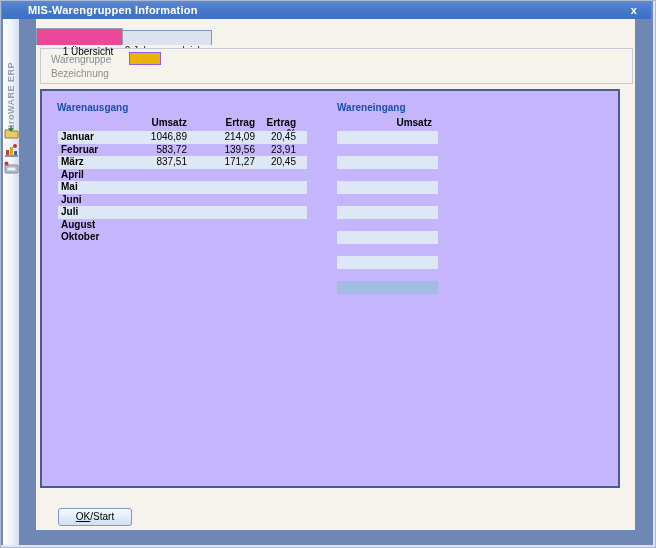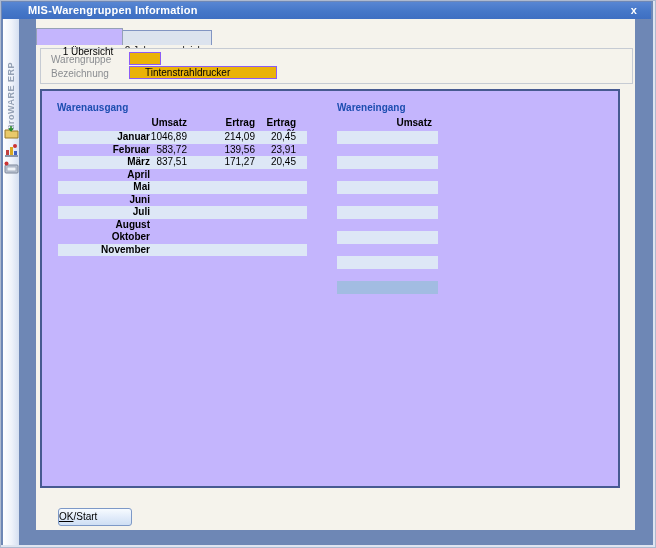--- a/index.html
+++ b/index.html
@@ -35,21 +35,21 @@
   .strip-icon { position:absolute; left:1px; width:15px; height:15px; cursor:pointer; }
   
   .content {
     position:absolute; left:36px; top:19px; width:599px; height:511px;
     background:#f5f3ec;
   }
   
   .tab { position:absolute; font-size:10px; white-space:pre; cursor:pointer; }
   .tab.active {
     left:0; top:9px; height:17px; line-height:15px; padding:0 9px;
-    background:#c4b5fd; border:1px solid #95a1b6; border-bottom:none; z-index:2; color:#000;
+    background:#ec4899; border:1px solid #95a1b6; border-bottom:none; z-index:2; color:#000;
   }
   .tab.inactive {
     left:63px; top:11px; height:15px; line-height:13px; padding:0 8px;
     background:#dce3ee; border:1px solid #8295c2; border-bottom:none; color:#1a1a1a;
   }
   .accel { text-decoration:underline; }
   
   .groupbox {
     position:absolute; left:4px; top:29px; width:593px; height:36px;
     border:1px solid #c6cbd3; background:#f5f3ec;
@@ -72,32 +72,32 @@
   .wa-head { left:16px; width:249px; padding-right:8px; }
   .we-head { left:295px; width:101px; }
   .rows { position:absolute; top:40px; }
   .wa-rows { left:16px; width:249px; }
   .we-rows { left:295px; width:101px; }
   .trow { display:flex; height:12.5px; line-height:12.5px; font-size:10px; padding-right:8px; }
   .trow2 { height:12.5px; }
   .striped { background:#dde7f6; }
   .total { background:#a2bce2; font-weight:bold; }
   .cell { overflow:hidden; }
-  .c-month { width:92px; font-weight:bold; padding-left:3px;text-align:right; }
+  .c-month { width:92px; font-weight:bold; padding-left:3px; }
   .c-umsatz { width:37px; text-align:right; }
   .c-ertrag { width:68px; text-align:right; }
   .c-pct { width:41px; text-align:right; }
   .we-col { text-align:right; padding-right:6px; }
   
   .ok-btn {
     position:absolute; left:58px; top:508px; width:74px; height:18px;
     background:linear-gradient(180deg,#f7fbff 0%, #e2ecfa 50%, #cfdff4 100%);
     border:1px solid #7d99c7; border-radius:3px;
     font-family:"Liberation Sans", sans-serif; font-size:10px; color:#000;
-    text-align:left; line-height:16px; cursor:pointer;
+    text-align:center; line-height:16px; cursor:pointer;
   }
 </style>
 </head>
 <body>
 
 <div class="window">
 
   <div class="titlebar">
     <span>MIS-Warengruppen Information</span>
     <span class="close-btn">x</span>
@@ -135,21 +135,20 @@
       <span>1 Übersicht</span>
     </div>
     <div class="tab inactive">
       <span class="accel">2</span><span> Jahresvergleich</span>
     </div>
 
     <div class="groupbox">
       <span class="field-label" style="top:5px">Warengruppe</span>
       <input class="field-input" style="top: 3px; width: 30px;" value="1150">
       <span class="field-label" style="top:19px">Bezeichnung</span>
-      <input class="field-input" style="top: 17px; width: 148px;" value="Tintenstrahldrucker">
     </div>
 
     <div class="panel">
 
       <div class="section-title wa-title">Warenausgang</div>
       <div class="thead wa-head">
         <div class="cell c-month"></div>
         <div class="cell c-umsatz">Umsatz</div>
         <div class="cell c-ertrag">Ertrag</div>
         <div class="cell c-pct">Ertrag %</div>
@@ -202,26 +201,20 @@
             <div class="cell c-umsatz"></div>
             <div class="cell c-ertrag"></div>
             <div class="cell c-pct"></div>
           </div>
           <div class="trow">
             <div class="cell c-month">Oktober</div>
             <div class="cell c-umsatz"></div>
             <div class="cell c-ertrag"></div>
             <div class="cell c-pct"></div>
           </div>
-          <div class="trow striped">
-            <div class="cell c-month">November</div>
-            <div class="cell c-umsatz"></div>
-            <div class="cell c-ertrag"></div>
-            <div class="cell c-pct"></div>
-          </div>
         </div>
 
       <div class="section-title we-title">Wareneingang</div>
       <div class="thead we-head">
         <div class="cell we-col" style="width:101px">Umsatz</div>
       </div>
       <div class="rows we-rows">
           <div class="trow2 striped"></div>
           <div class="trow2"></div>
           <div class="trow2 striped"></div>

